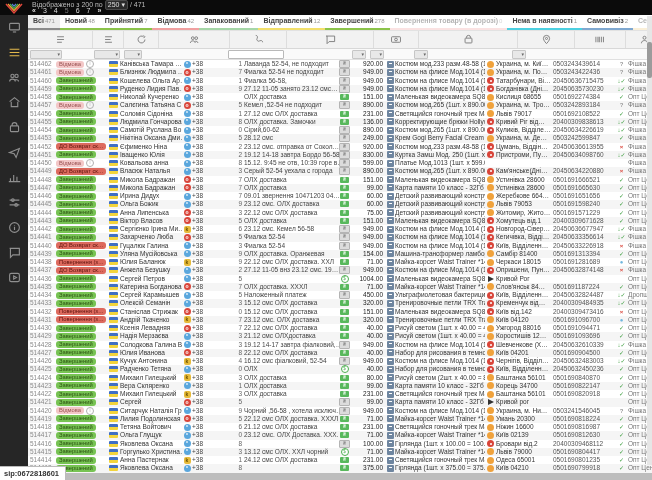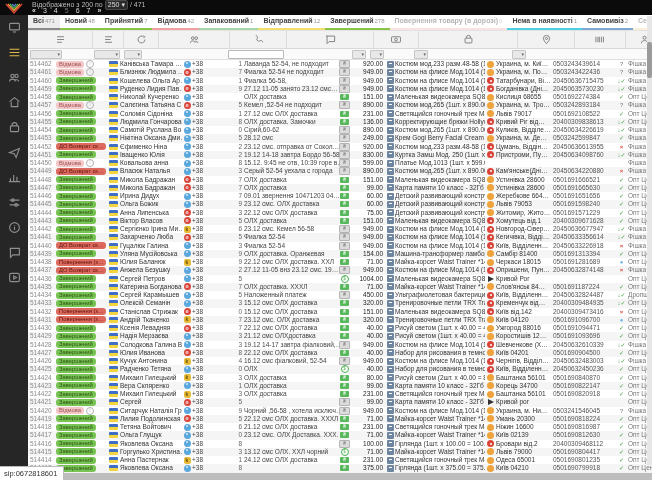--- a/index.html
+++ b/index.html
@@ -85,21 +85,21 @@
   .t-ok{color:#3d9e3f;}
   .t-okdl{color:#3d9e3f;}
   .t-fail{color:#d9453a;}
   .t-cloud{color:#6fb6dd;}
   .sh{width:30px;color:#777;}
   
   .bottom{position:absolute;left:0;top:458px;width:624px;height:7px;background:#bdbdbd;}
   .vscroll{position:absolute;right:0;top:16px;width:5px;height:449px;background:#e6e6e6;z-index:6;}
   .vthumb{position:absolute;left:0;top:26px;width:5px;height:36px;background:#9b9b9b;border-radius:2px;cursor:pointer;}
   .sipbox{position:absolute;left:0;bottom:0;background:#fff;border:1px solid #bbb;border-left:none;border-bottom:none;
-          font-size:7.5px;color:#333;padding:2px 6px 2px 4px;z-index:9;}
+          font-size:7.5px;color:#333;padding:2px 6px 2px 4px;z-index:9;font-weight:bold;}
 </style>
 </head>
 <body>
 
 <div class="app">
 
   <div class="topbar">
     <span class="logo">
       <svg width="20" height="13" viewBox="0 0 20 13">
         <polyline points="2,2 10,11 18,2" fill="none" stroke="#e2453c" stroke-width="1.4"></polyline>

